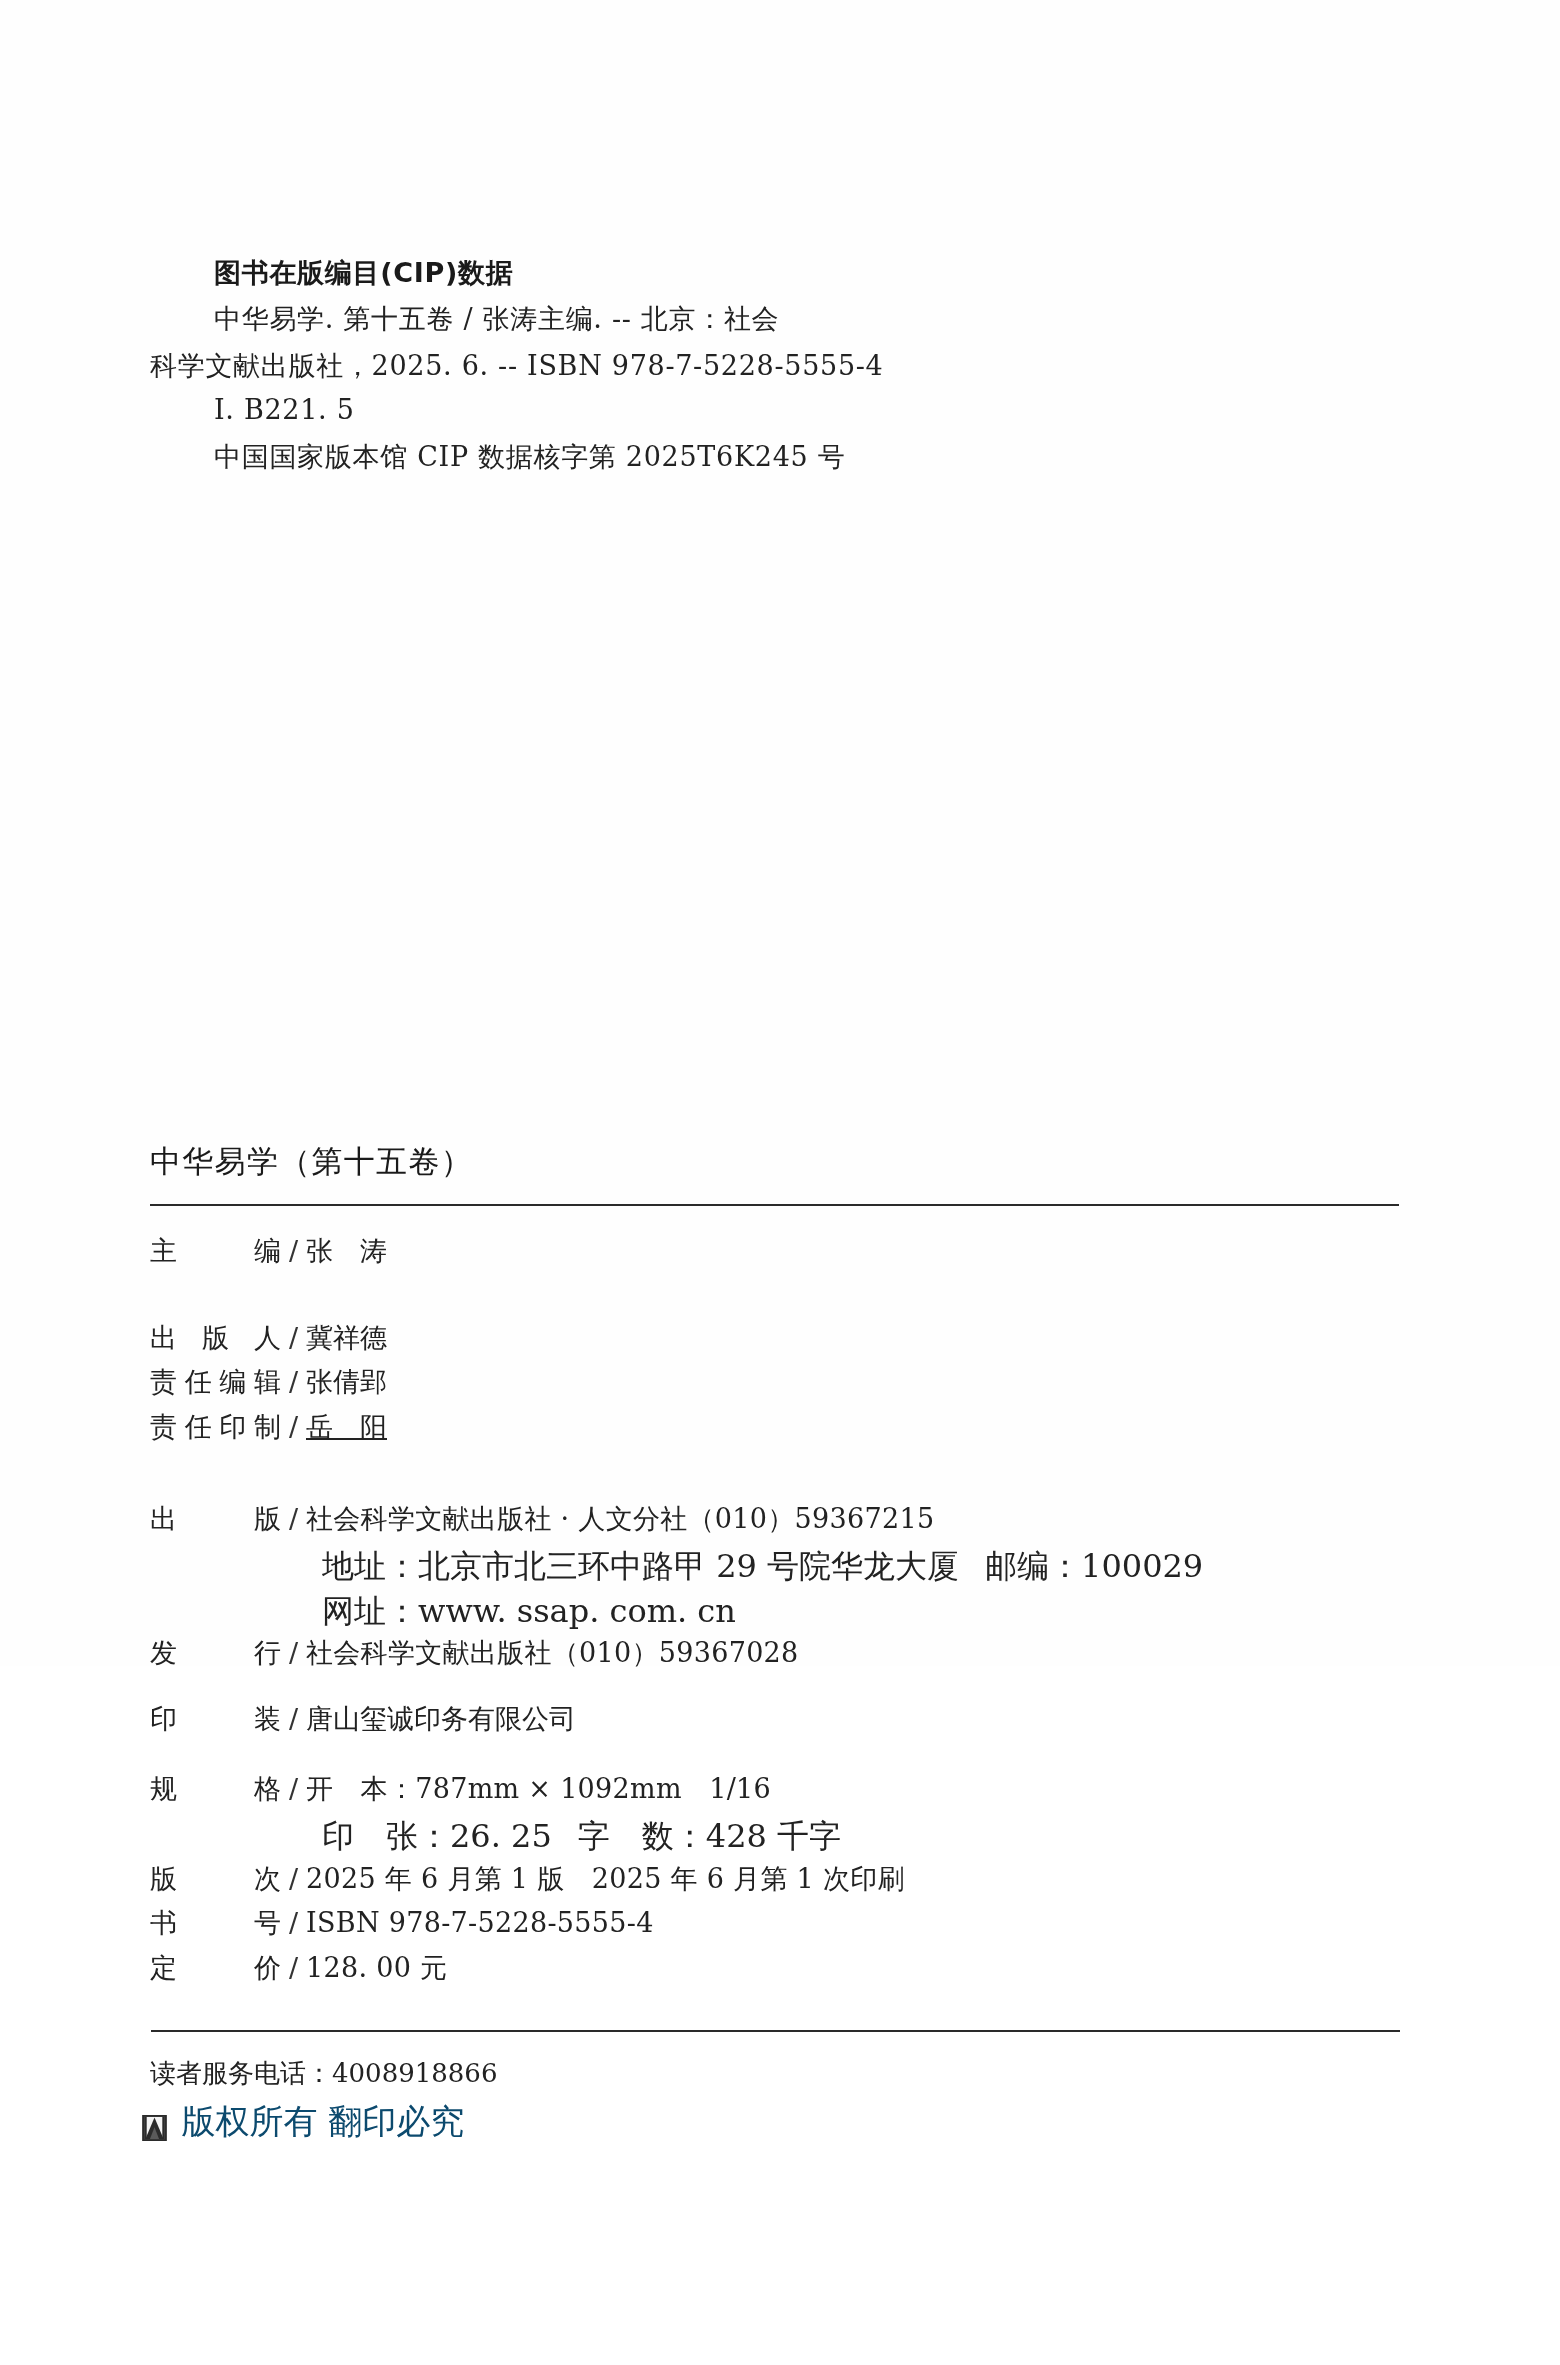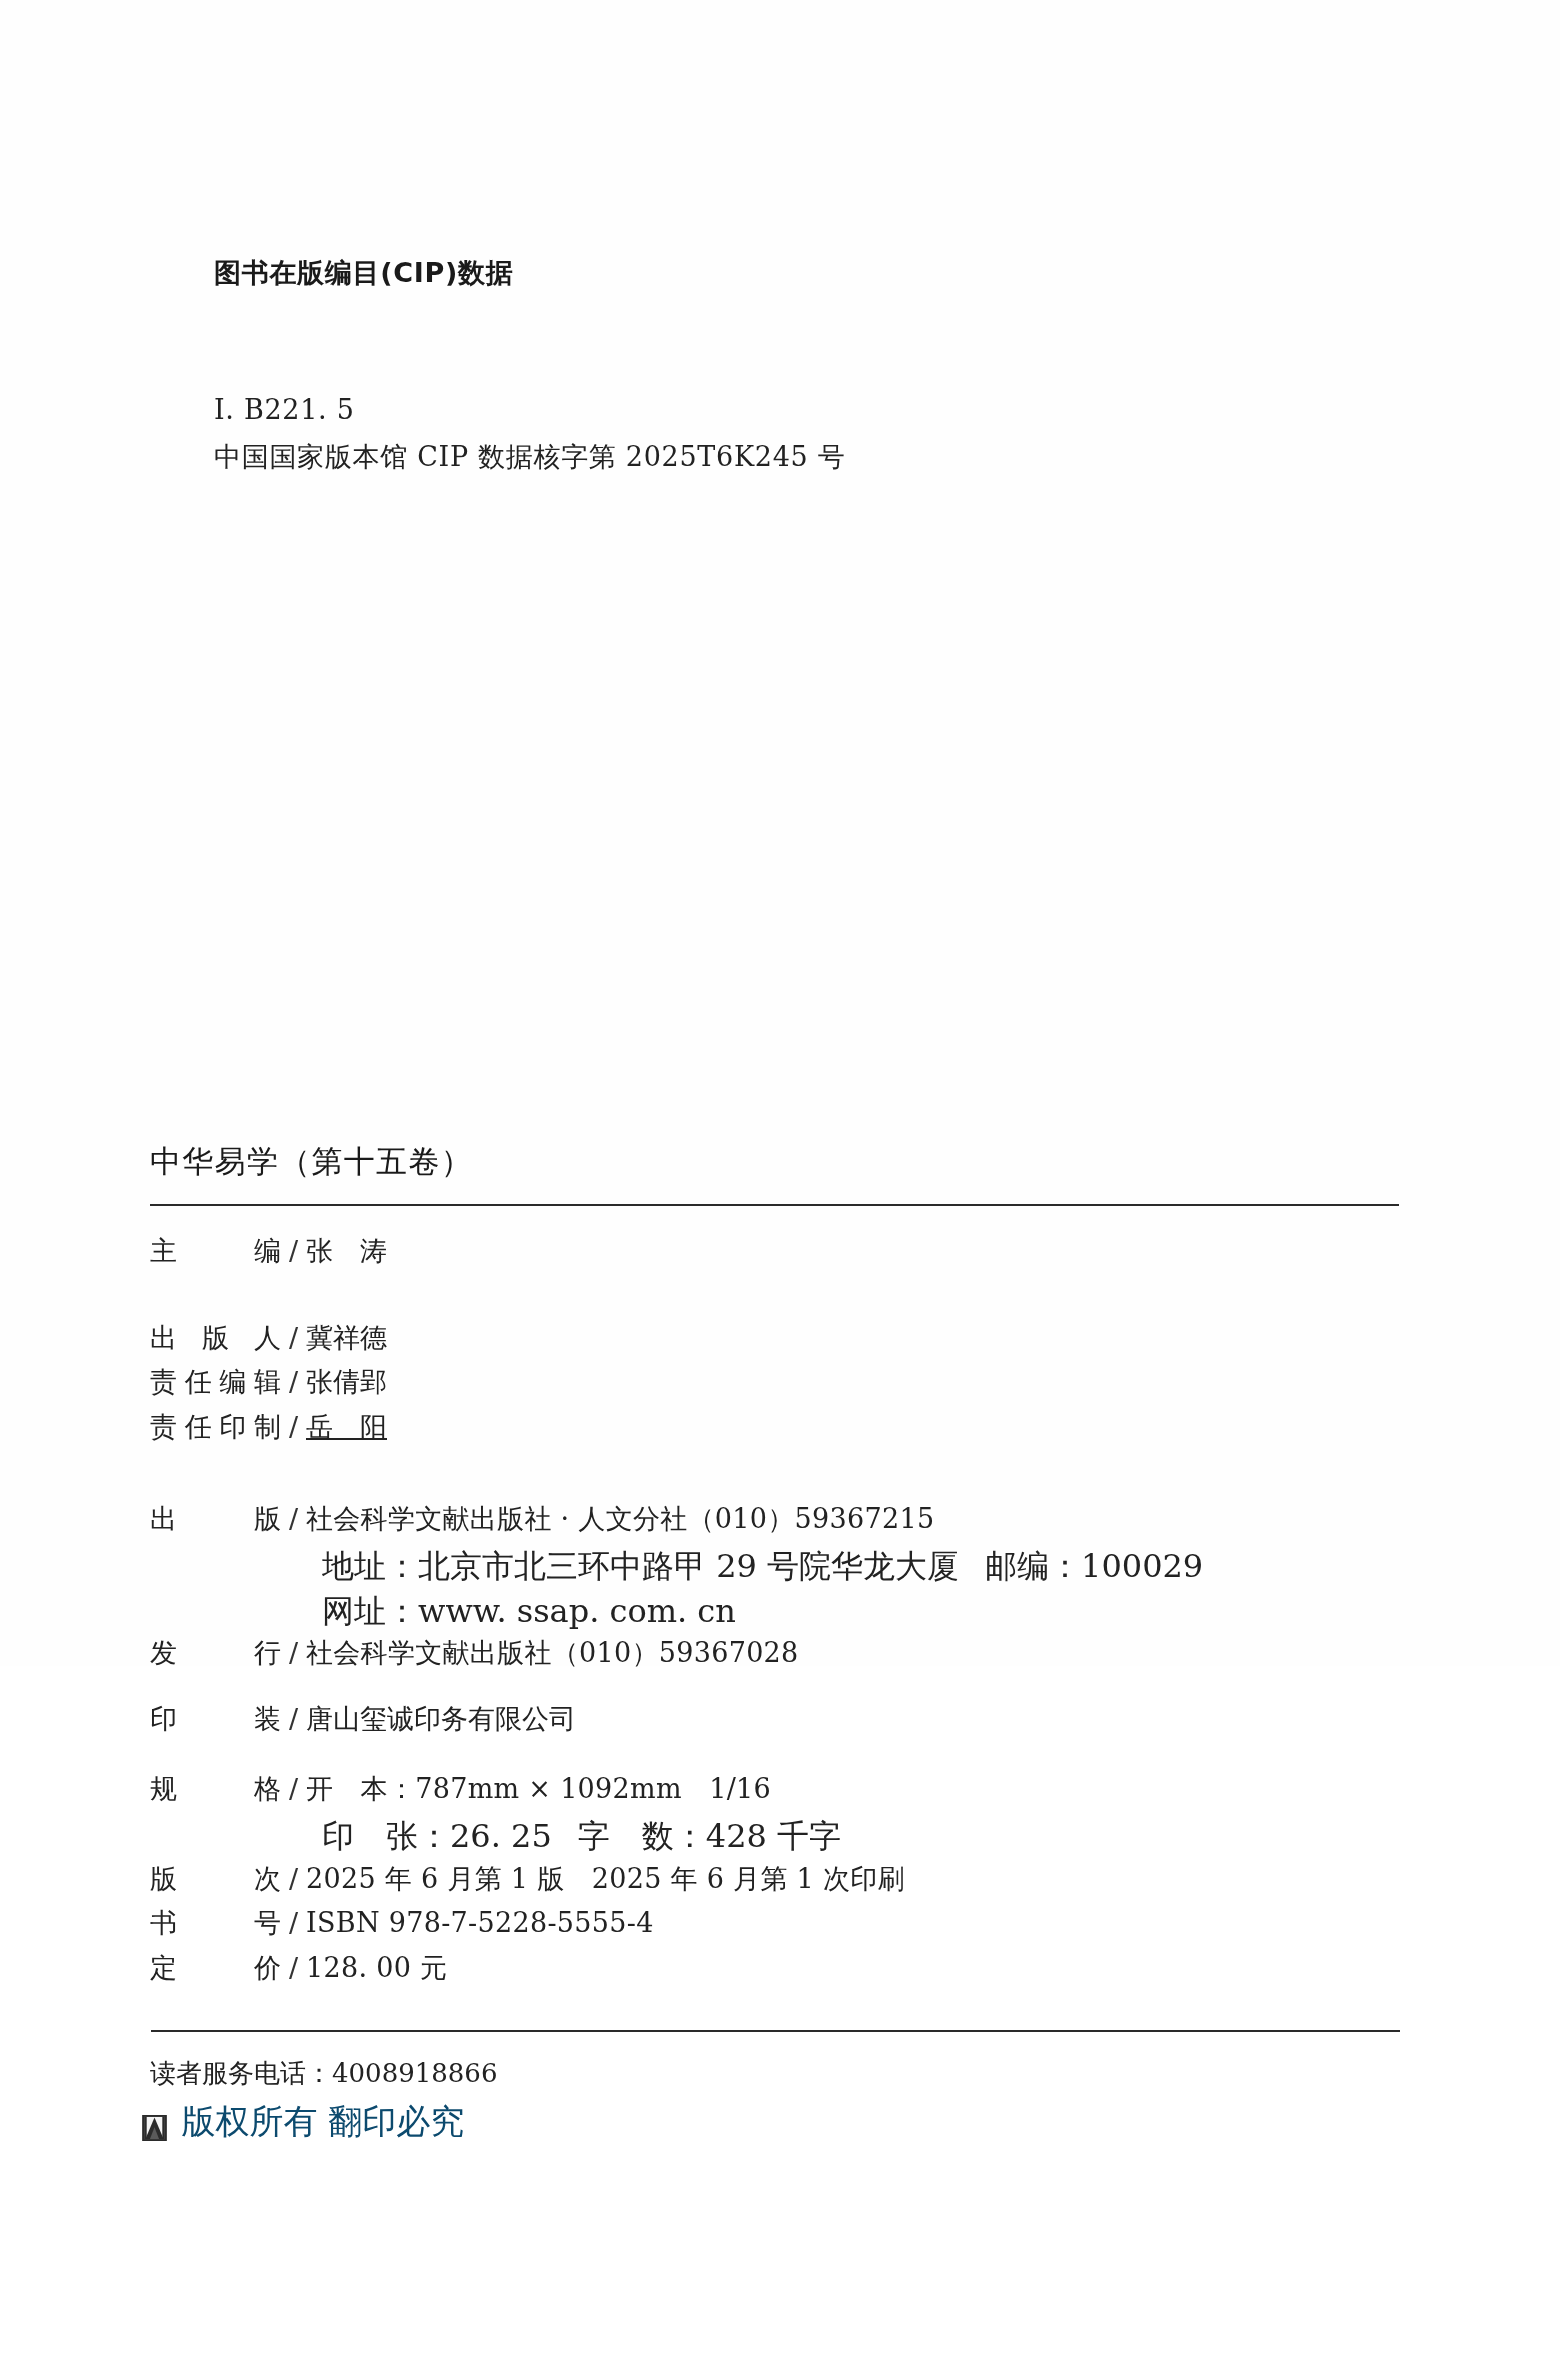--- a/index.html
+++ b/index.html
@@ -118,20 +118,22 @@
       margin-right: 14.5px;
       display: inline-block;
     }
   </style>
 </head>
 <body>
 
 <div class="page">
 
   <div class="abs cip-title">图书在版编目(CIP)数据</div>
+  <div class="abs cip-line cip-l1">中华易学. 第十五卷 / 张涛主编. -- 北京：社会</div>
+  <div class="abs cip-line cip-l2">科学文献出版社，2025. 6. -- ISBN 978-7-5228-5555-4</div>
   <div class="abs cip-line cip-l3">Ⅰ. B221. 5</div>
   <div class="abs cip-line cip-l4">中国国家版本馆 CIP 数据核字第 2025T6K245 号</div>
 
   <div class="abs book-title">中华易学（第十五卷）</div>
   <div class="rule rule-1"></div>
 
   <div class="row" style="top:1233px;">
     <span class="label">
       <span>主</span>
       <span>编</span>

